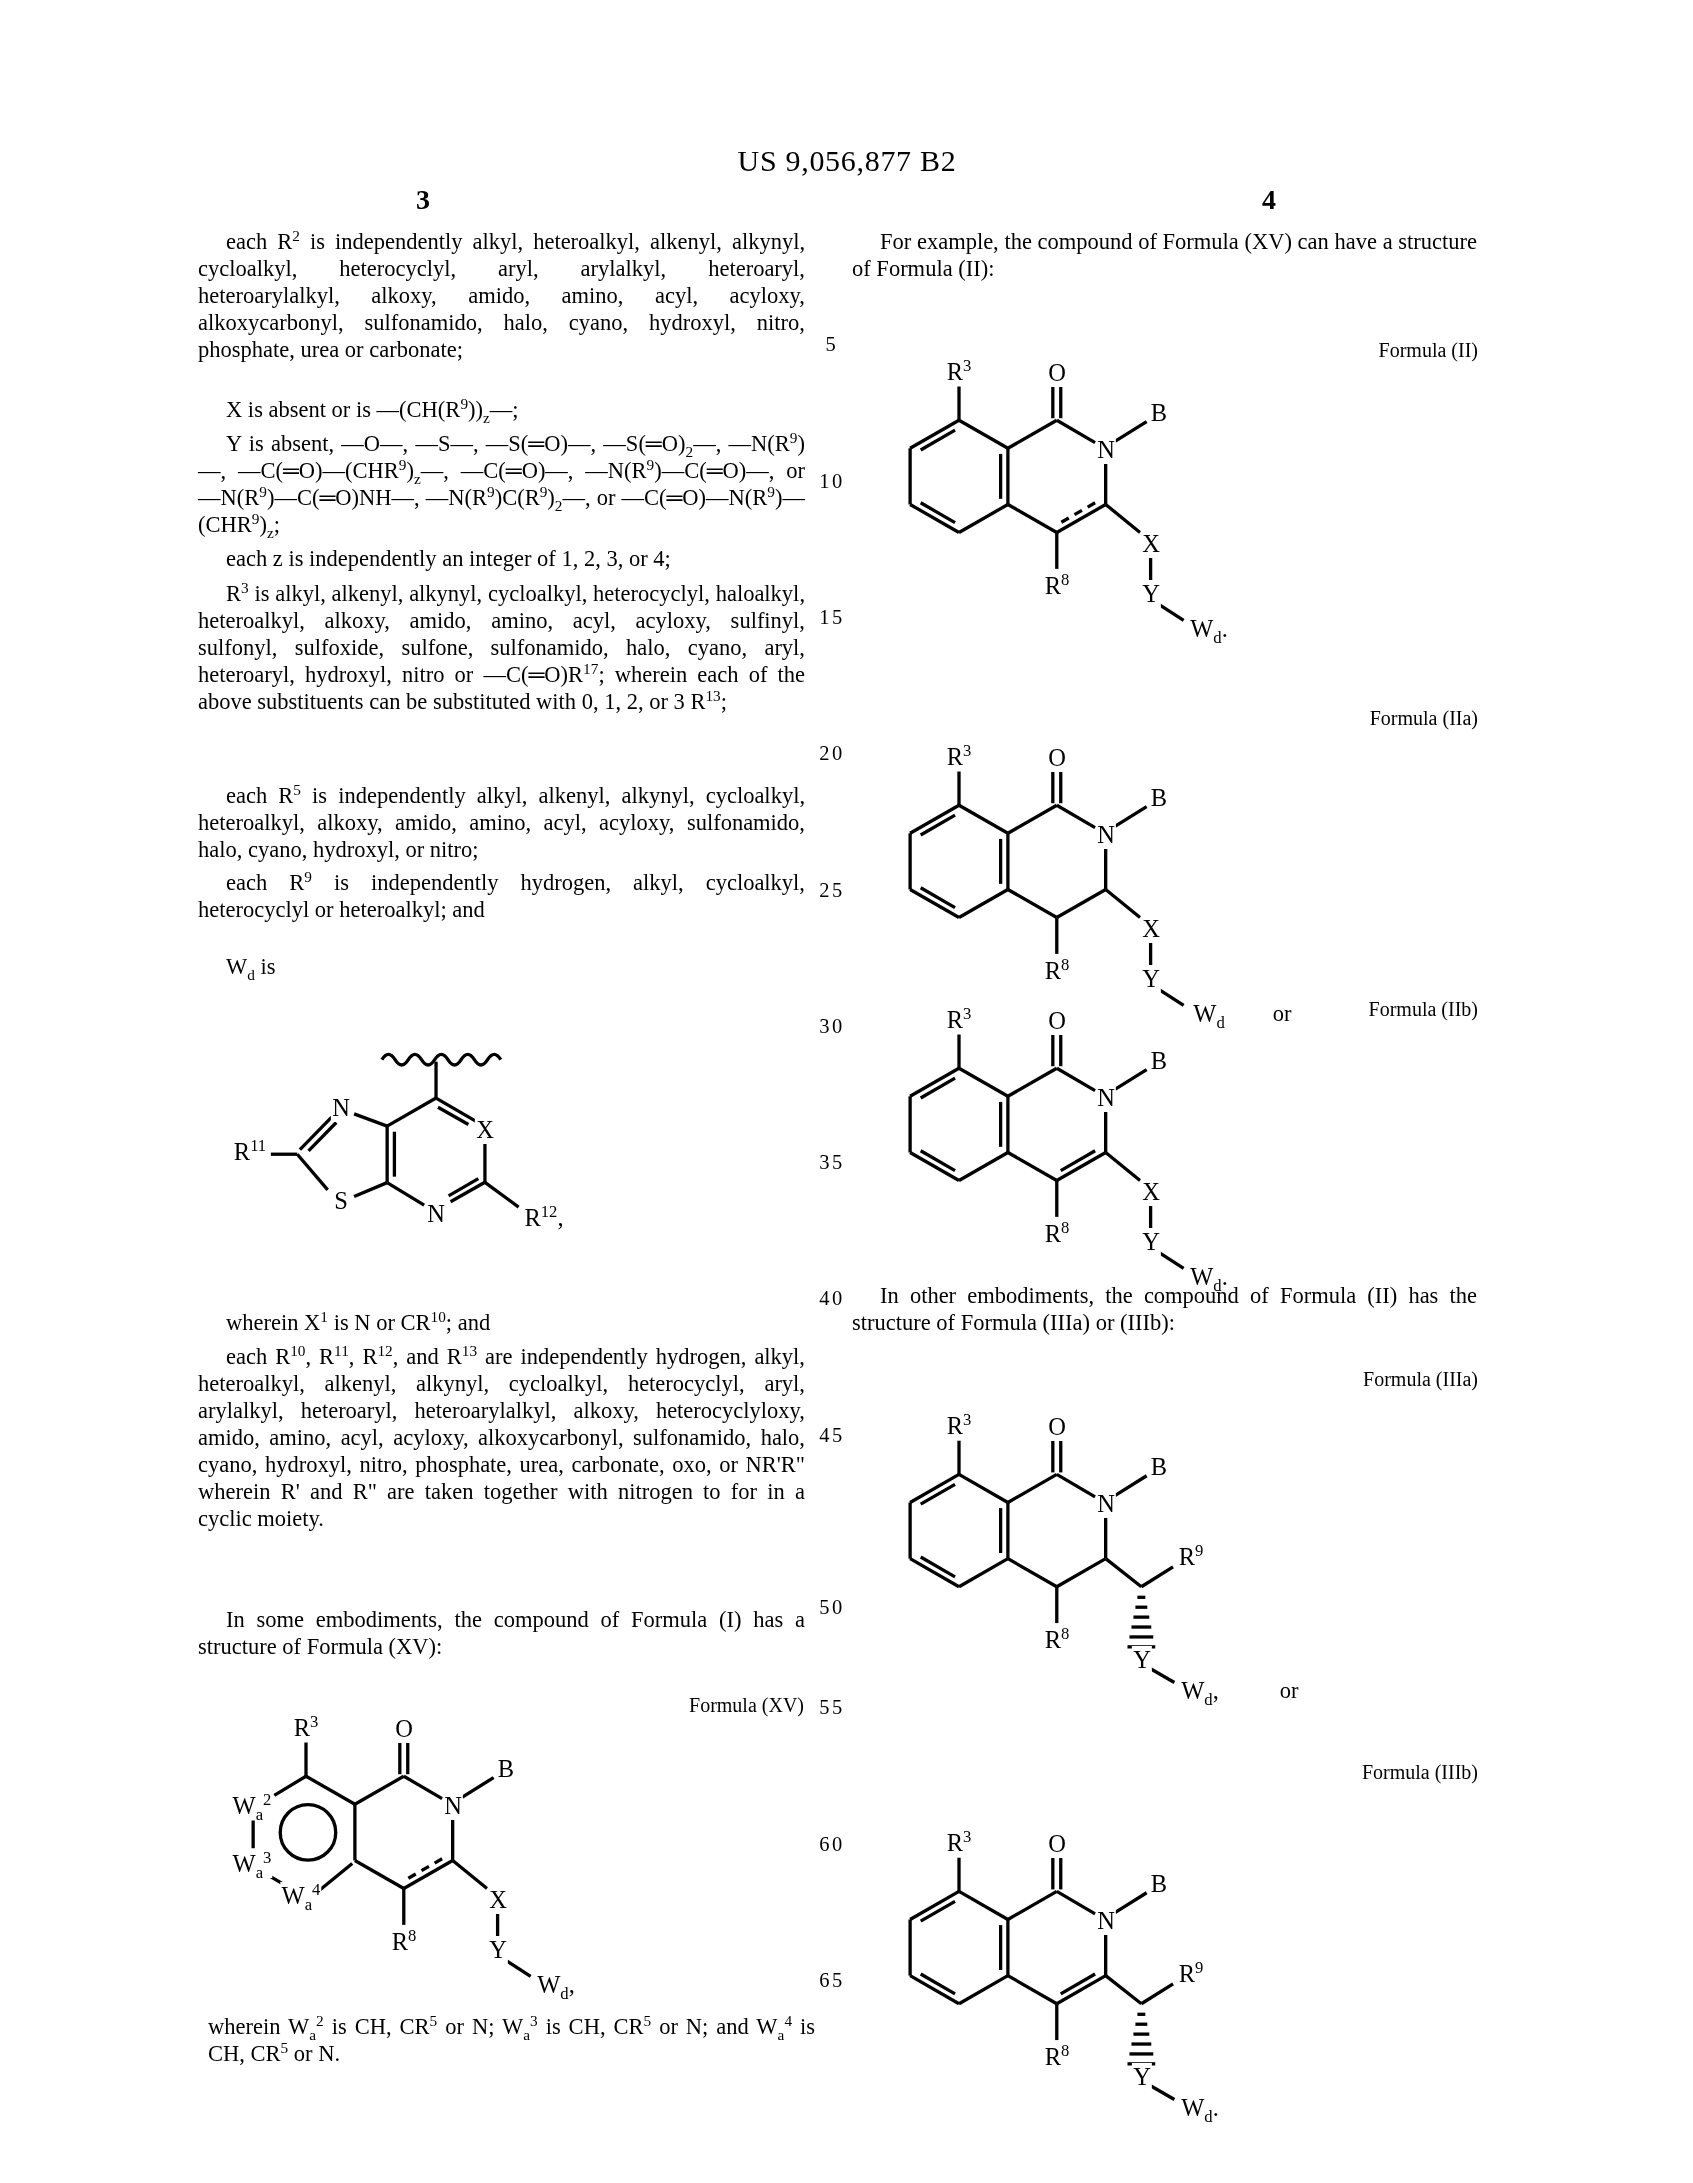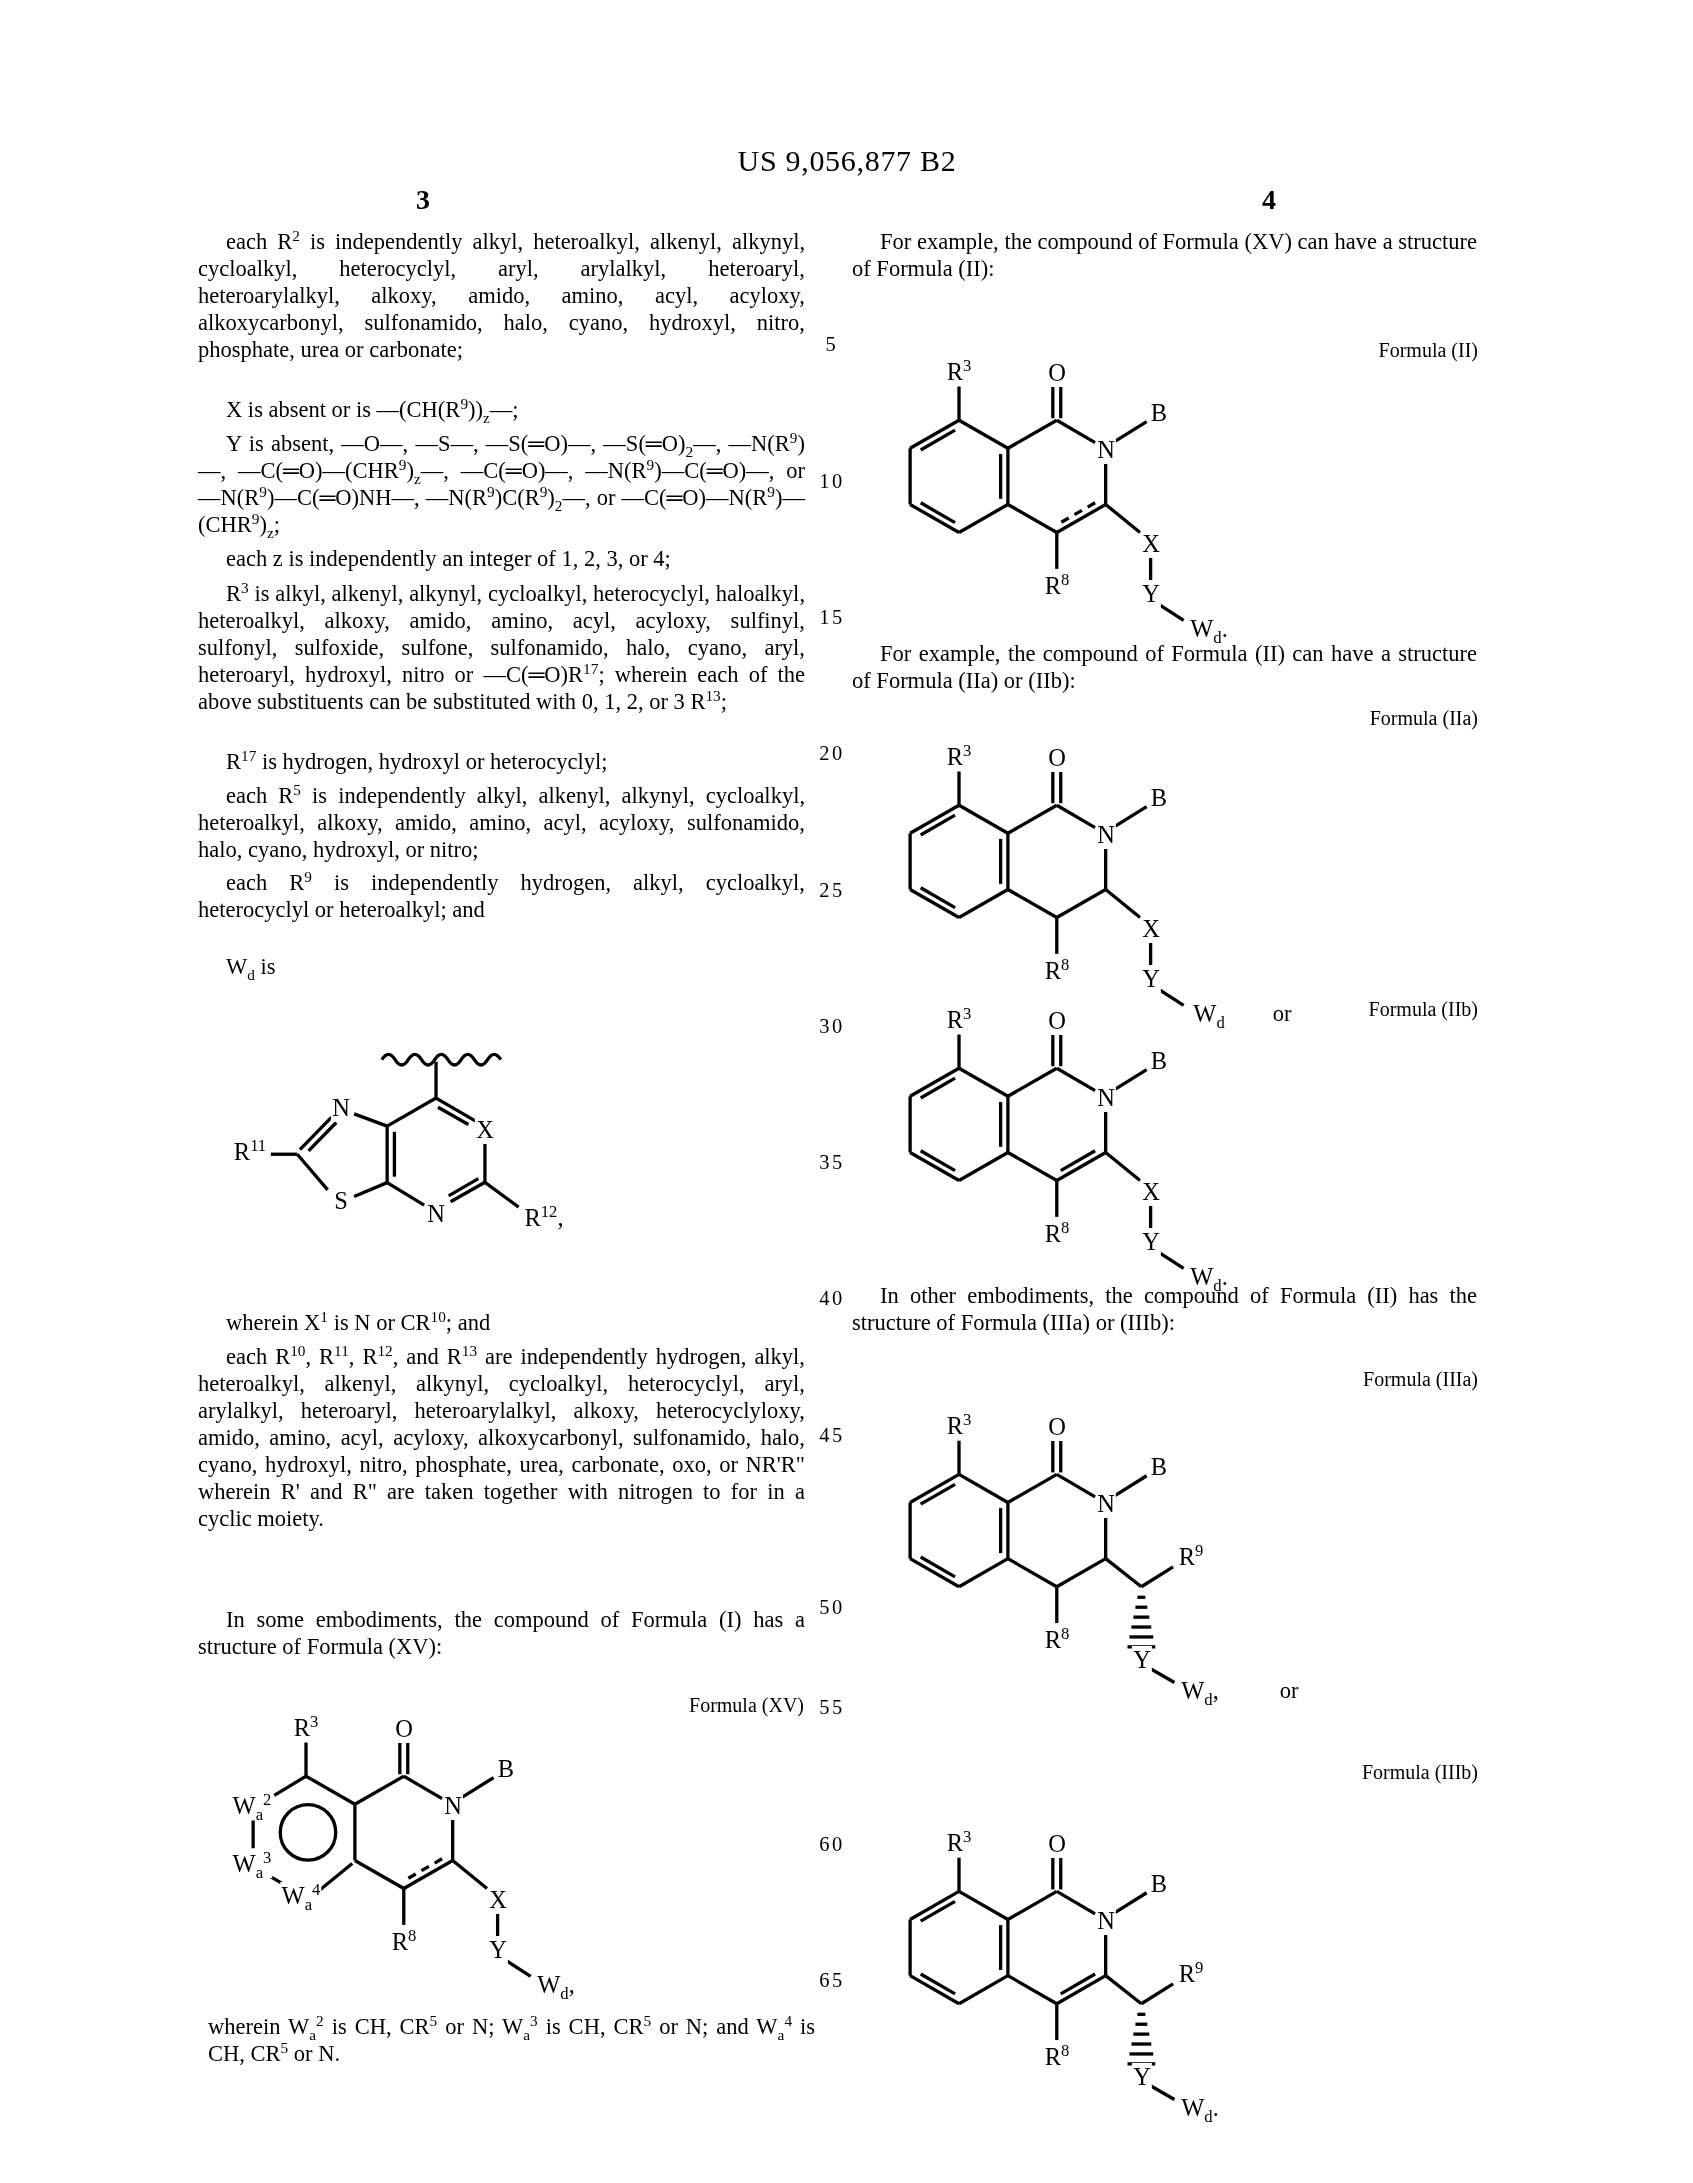--- a/index.html
+++ b/index.html
@@ -47,21 +47,20 @@
   <span class="linenum" style="top:1596px;">50</span>
   <span class="linenum" style="top:1696px;">55</span>
   <span class="linenum" style="top:1833px;">60</span>
   <span class="linenum" style="top:1969px;">65</span>
 
   <div class="para lcol" style="top:228px;">each R<sup>2</sup> is independently alkyl, heteroalkyl, alkenyl, alkynyl, cycloalkyl, heterocyclyl, aryl, arylalkyl, heteroaryl, heteroarylalkyl, alkoxy, amido, amino, acyl, acyloxy, alkoxycarbonyl, sulfonamido, halo, cyano, hydroxyl, nitro, phosphate, urea or carbonate;</div>
   <div class="para lcol" style="top:396px;">X is absent or is —(CH(R<sup>9</sup>))<sub>z</sub>—;</div>
   <div class="para lcol" style="top:430px;">Y is absent, —O—, —S—, —S(═O)—, —S(═O)<sub>2</sub>—, —N(R<sup>9</sup>)—, —C(═O)—(CHR<sup>9</sup>)<sub>z</sub>—, —C(═O)—, —N(R<sup>9</sup>)—C(═O)—, or —N(R<sup>9</sup>)—C(═O)NH—, —N(R<sup>9</sup>)C(R<sup>9</sup>)<sub>2</sub>—, or —C(═O)—N(R<sup>9</sup>)—(CHR<sup>9</sup>)<sub>z</sub>;</div>
   <div class="para lcol" style="top:545px;">each z is independently an integer of 1, 2, 3, or 4;</div>
   <div class="para lcol" style="top:580px;">R<sup>3</sup> is alkyl, alkenyl, alkynyl, cycloalkyl, heterocyclyl, haloalkyl, heteroalkyl, alkoxy, amido, amino, acyl, acyloxy, sulfinyl, sulfonyl, sulfoxide, sulfone, sulfonamido, halo, cyano, aryl, heteroaryl, hydroxyl, nitro or —C(═O)R<sup>17</sup>; wherein each of the above substituents can be substituted with 0, 1, 2, or 3 R<sup>13</sup>;</div>
-  <div class="para lcol" style="top:748px;">R<sup>17</sup> is hydrogen, hydroxyl or heterocyclyl;</div>
   <div class="para lcol" style="top:782px;">each R<sup>5</sup> is independently alkyl, alkenyl, alkynyl, cycloalkyl, heteroalkyl, alkoxy, amido, amino, acyl, acyloxy, sulfonamido, halo, cyano, hydroxyl, or nitro;</div>
   <div class="para lcol" style="top:869px;">each R<sup>9</sup> is independently hydrogen, alkyl, cycloalkyl, heterocyclyl or heteroalkyl; and</div>
   <div class="para lcol" style="top:953px;">W<sub>d</sub> is</div>
 
   <div class="struct" style="left:218px;top:1022px;width:370px;height:238px;">
     <svg width="370" height="238" viewBox="0 0 560 360">
       <path d="M248,57 q10,-16 20,0 t20,0 t20,0 t20,0 t20,0 t20,0 t20,0 t20,0 t20,0"></path>
       <line x1="330" y1="60" x2="330" y2="115"></line>
       <line x1="330" y1="115" x2="390" y2="150"></line>
       <line x1="333" y1="129" x2="379" y2="155"></line>
@@ -165,21 +164,20 @@
     <span class="atom" style="left:74px;top:28px;">R<sup>3</sup></span>
     <span class="atom" style="left:172px;top:29px;">O</span>
     <span class="atom" style="left:274px;top:69px;">B</span>
     <span class="atom" style="left:221px;top:106px;">N</span>
     <span class="atom" style="left:266px;top:200px;">X</span>
     <span class="atom" style="left:266px;top:250px;">Y</span>
     <span class="atom" style="left:324px;top:285px;">W<sub>d</sub>.</span>
     <span class="atom" style="left:172px;top:242px;">R<sup>8</sup></span>
   </div>
 
-  <div class="para rcol" style="top:640px;">For example, the compound of Formula (II) can have a structure of Formula (IIa) or (IIb):</div>
   <span class="flabel" style="right:216px;top:707px;">Formula (IIa)</span>
 
   <div class="struct" style="left:885px;top:729px;width:370px;height:311px;">
     <svg width="370" height="311" viewBox="0 0 560 470">
       <line x1="112" y1="115" x2="38" y2="157.5"></line>
       <line x1="38" y1="157.5" x2="38" y2="242.5"></line>
       <line x1="38" y1="242.5" x2="112" y2="285"></line>
       <line x1="112" y1="285" x2="186" y2="242.5"></line>
       <line x1="186" y1="157.5" x2="112" y2="115"></line>
       <line x1="186" y1="157.5" x2="186" y2="242.5"></line>

